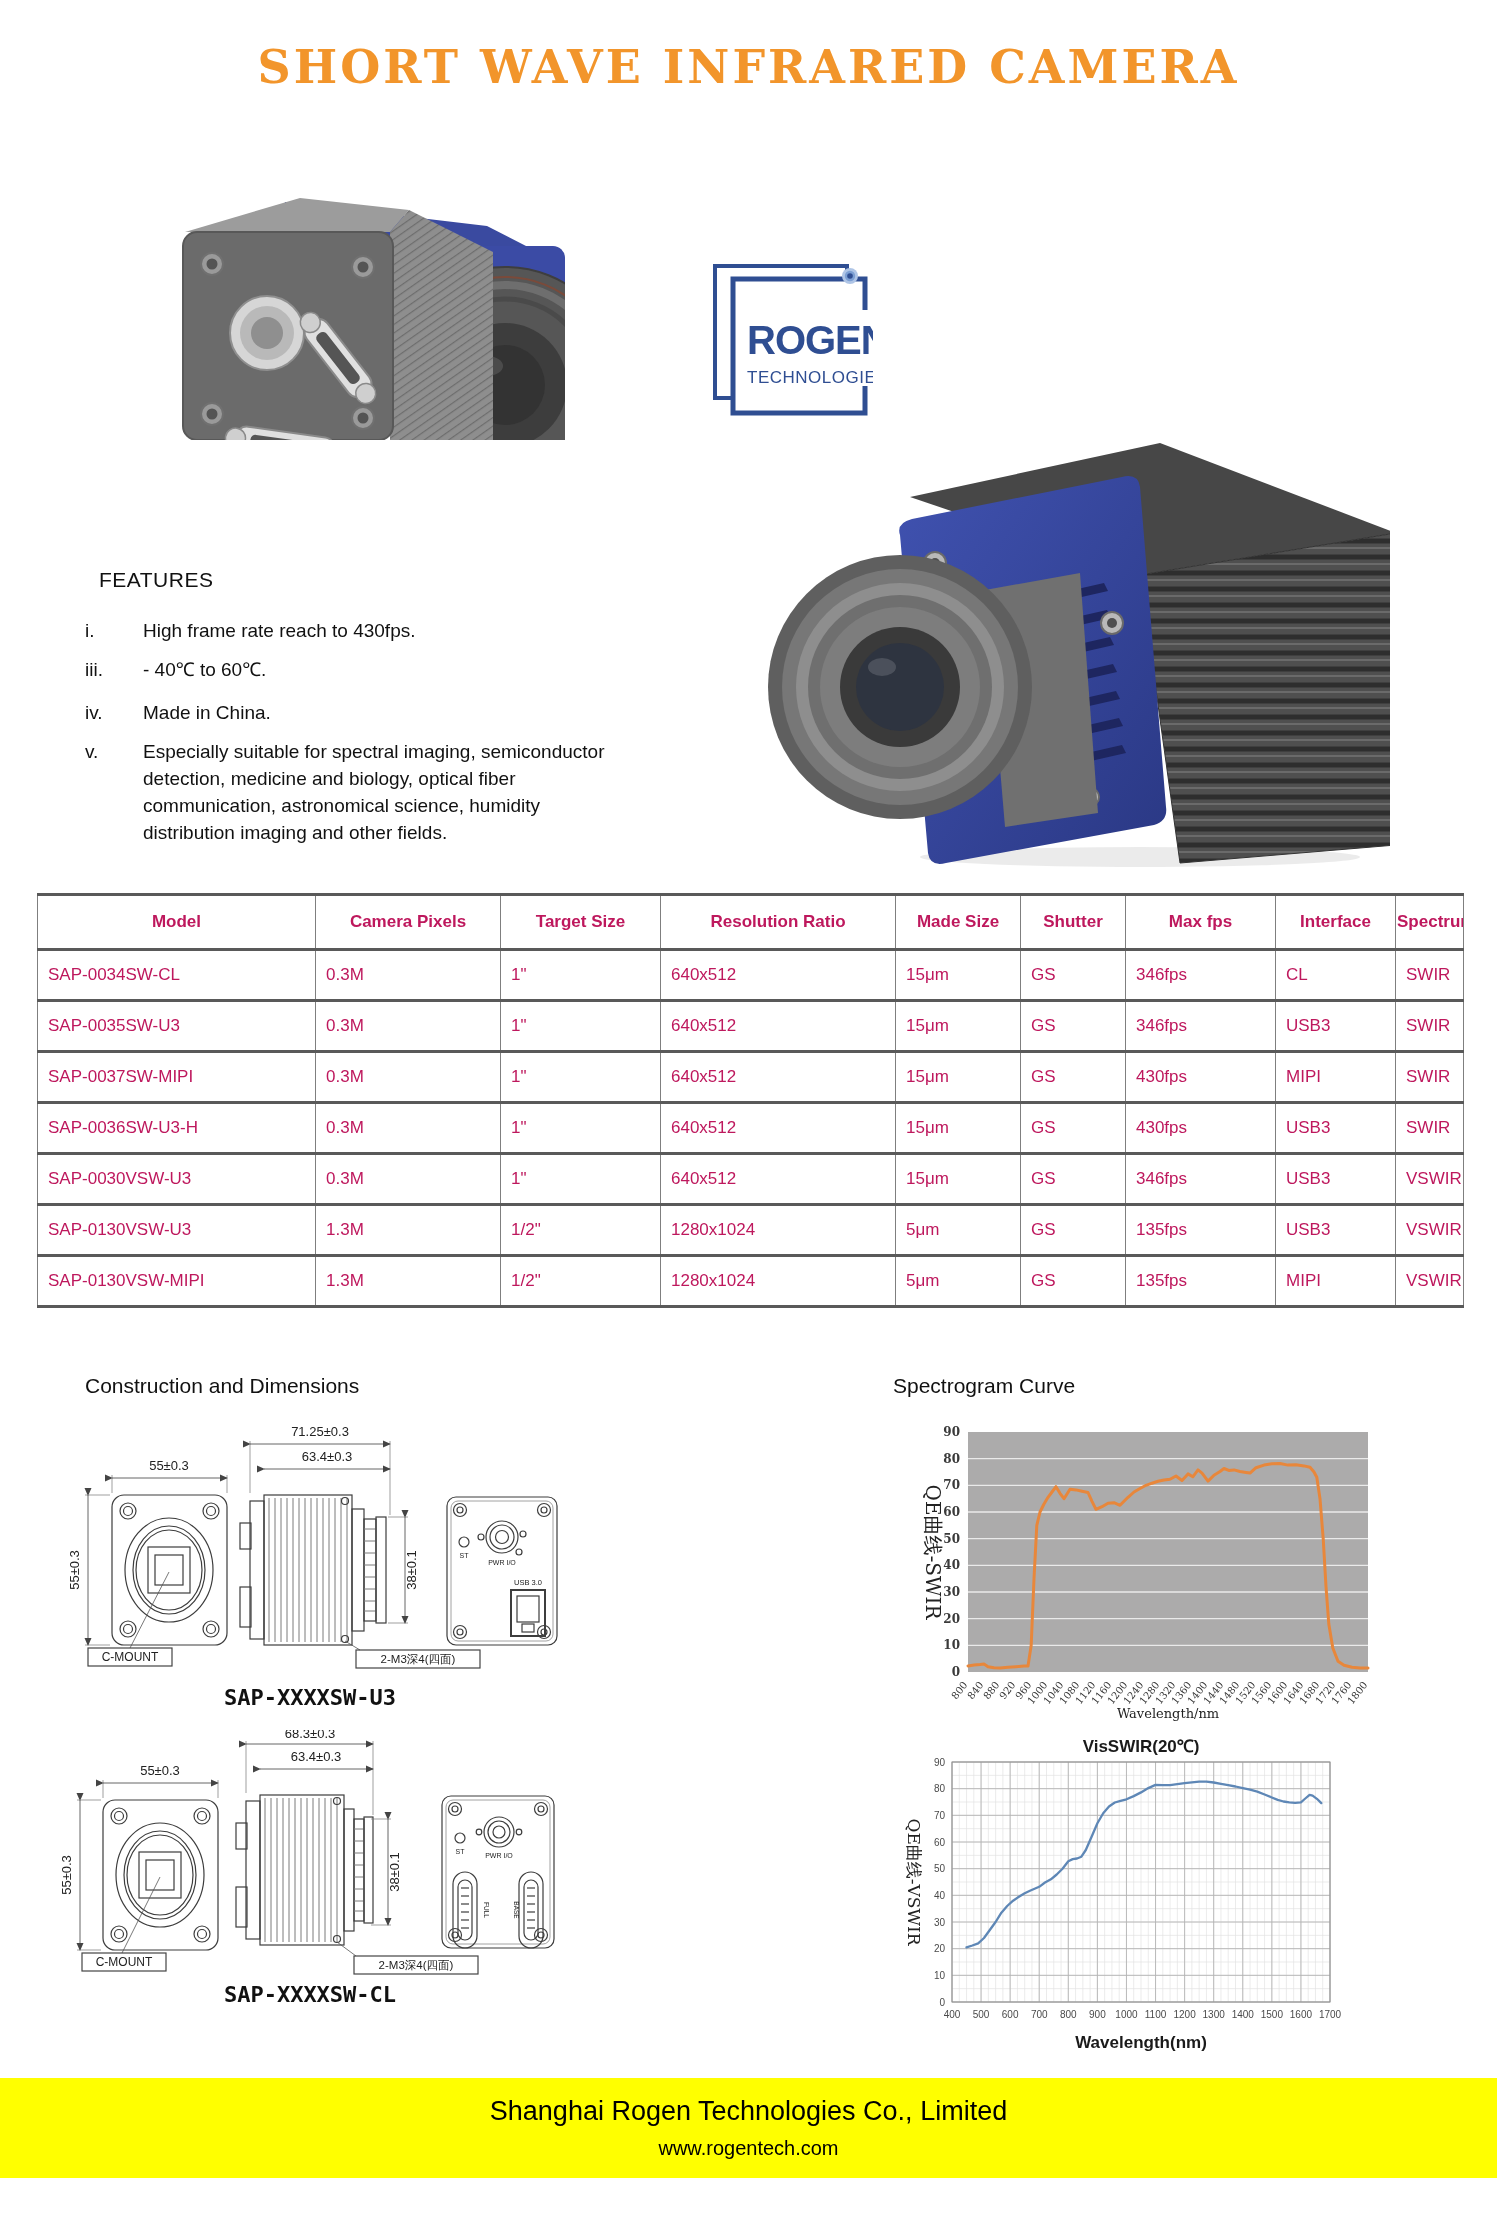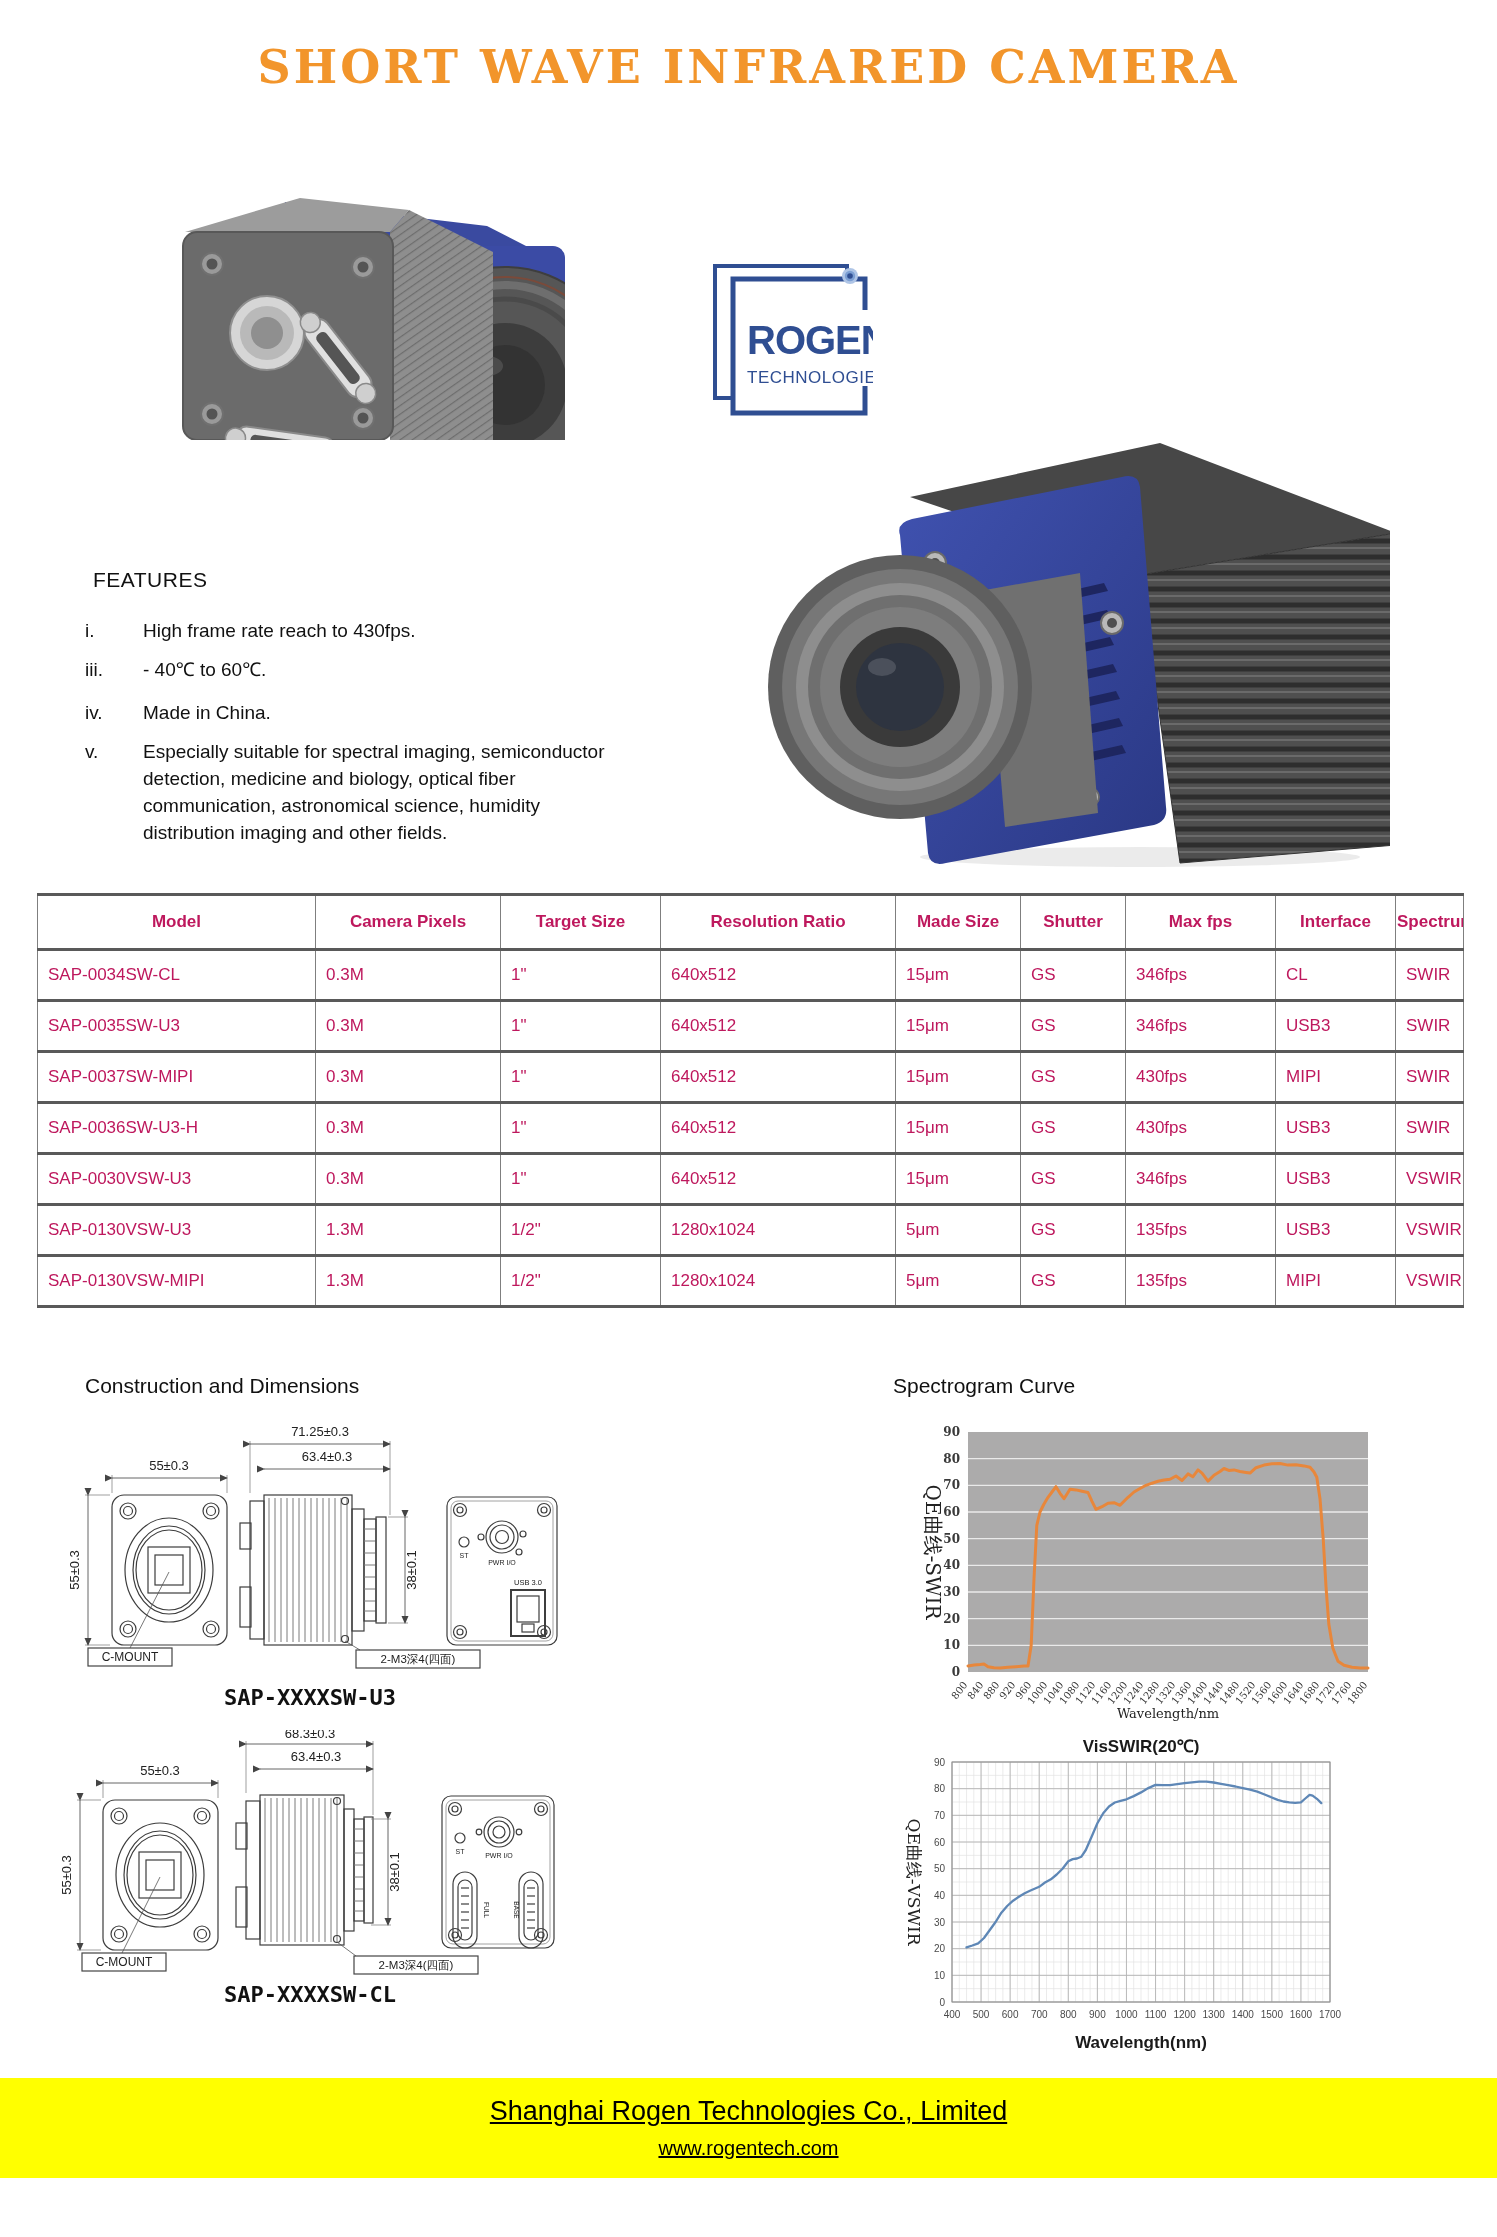--- a/index.html
+++ b/index.html
@@ -7,21 +7,21 @@
         font-family:"Liberation Sans",sans-serif;overflow:hidden;}
   .page-title{position:absolute;left:0;top:40px;width:100%;text-align:center;
         font-family:"DejaVu Serif",serif;font-weight:800;font-size:46px;letter-spacing:3px;
         color:#F2952B;}
   
   .photo-left{position:absolute;left:95px;top:140px;}
   .logo-box{position:absolute;left:695px;top:246px;}
   .photo-right{position:absolute;left:760px;top:425px;}
   
   .features{position:absolute;left:85px;top:568px;width:560px;color:#111;}
-  .features h2{font-size:21px;font-weight:normal;margin:0 0 26px 8px;letter-spacing:.5px;}
+  .features h2{font-size:21px;font-weight:normal;margin:0 0 26px 14px;letter-spacing:.5px;}
   .feat-row{display:flex;margin-bottom:12px;font-size:19px;line-height:1.42;}
   .feat-num{width:58px;flex:0 0 58px;}
   .feat-text{width:492px;}
   .feat-row.third{margin-top:0;margin-bottom:16px;}
   
   .spec-table-wrap{position:absolute;left:37px;top:893px;width:1426px;}
   table.spec{border-collapse:collapse;width:100%;table-layout:fixed;color:#be185d;}
   table.spec th{height:50px;font-size:17px;font-weight:bold;text-align:center;}
   table.spec td{height:46px;font-size:17px;text-align:left;padding-left:10px;}
   table.spec th,table.spec td{border-left:1px solid #7f7f7f;border-right:1px solid #7f7f7f;
@@ -30,21 +30,21 @@
   .sec-heading{position:absolute;font-size:21px;color:#111;}
   .construction-heading{left:85px;top:1374px;}
   .spectrogram-heading{left:893px;top:1374px;}
   
   .drawing1{position:absolute;left:60px;top:1420px;}
   .drawing2{position:absolute;left:60px;top:1730px;}
   .chart1{position:absolute;left:900px;top:1422px;}
   .chart2{position:absolute;left:880px;top:1736px;}
   
   .footer{position:absolute;left:0;top:2078px;width:100%;height:100px;background:#FFFF00;
-      display:flex;flex-direction:column;align-items:center;justify-content:center;gap:10px;color:#000;text-decoration:underline;}
+      display:flex;flex-direction:column;align-items:center;justify-content:center;gap:10px;color:#000;}
   .footer .company{font-size:27px;}
   .footer .website{font-size:20px;}
   text{user-select:none;}
 </style>
 </head>
 <body>
 
 <div class="page">
 
   <div class="page-title">SHORT WAVE INFRARED CAMERA</div>

